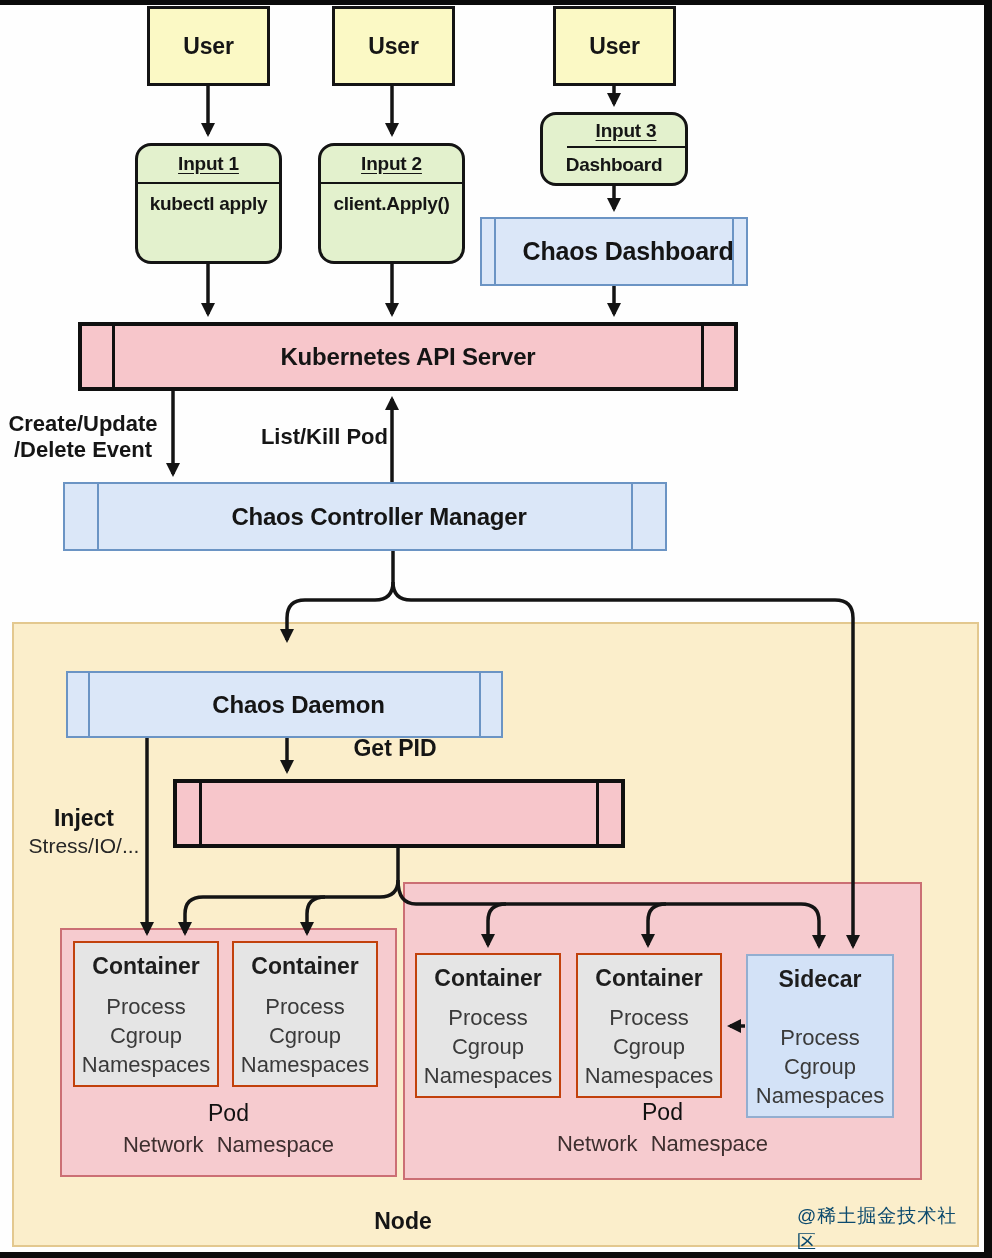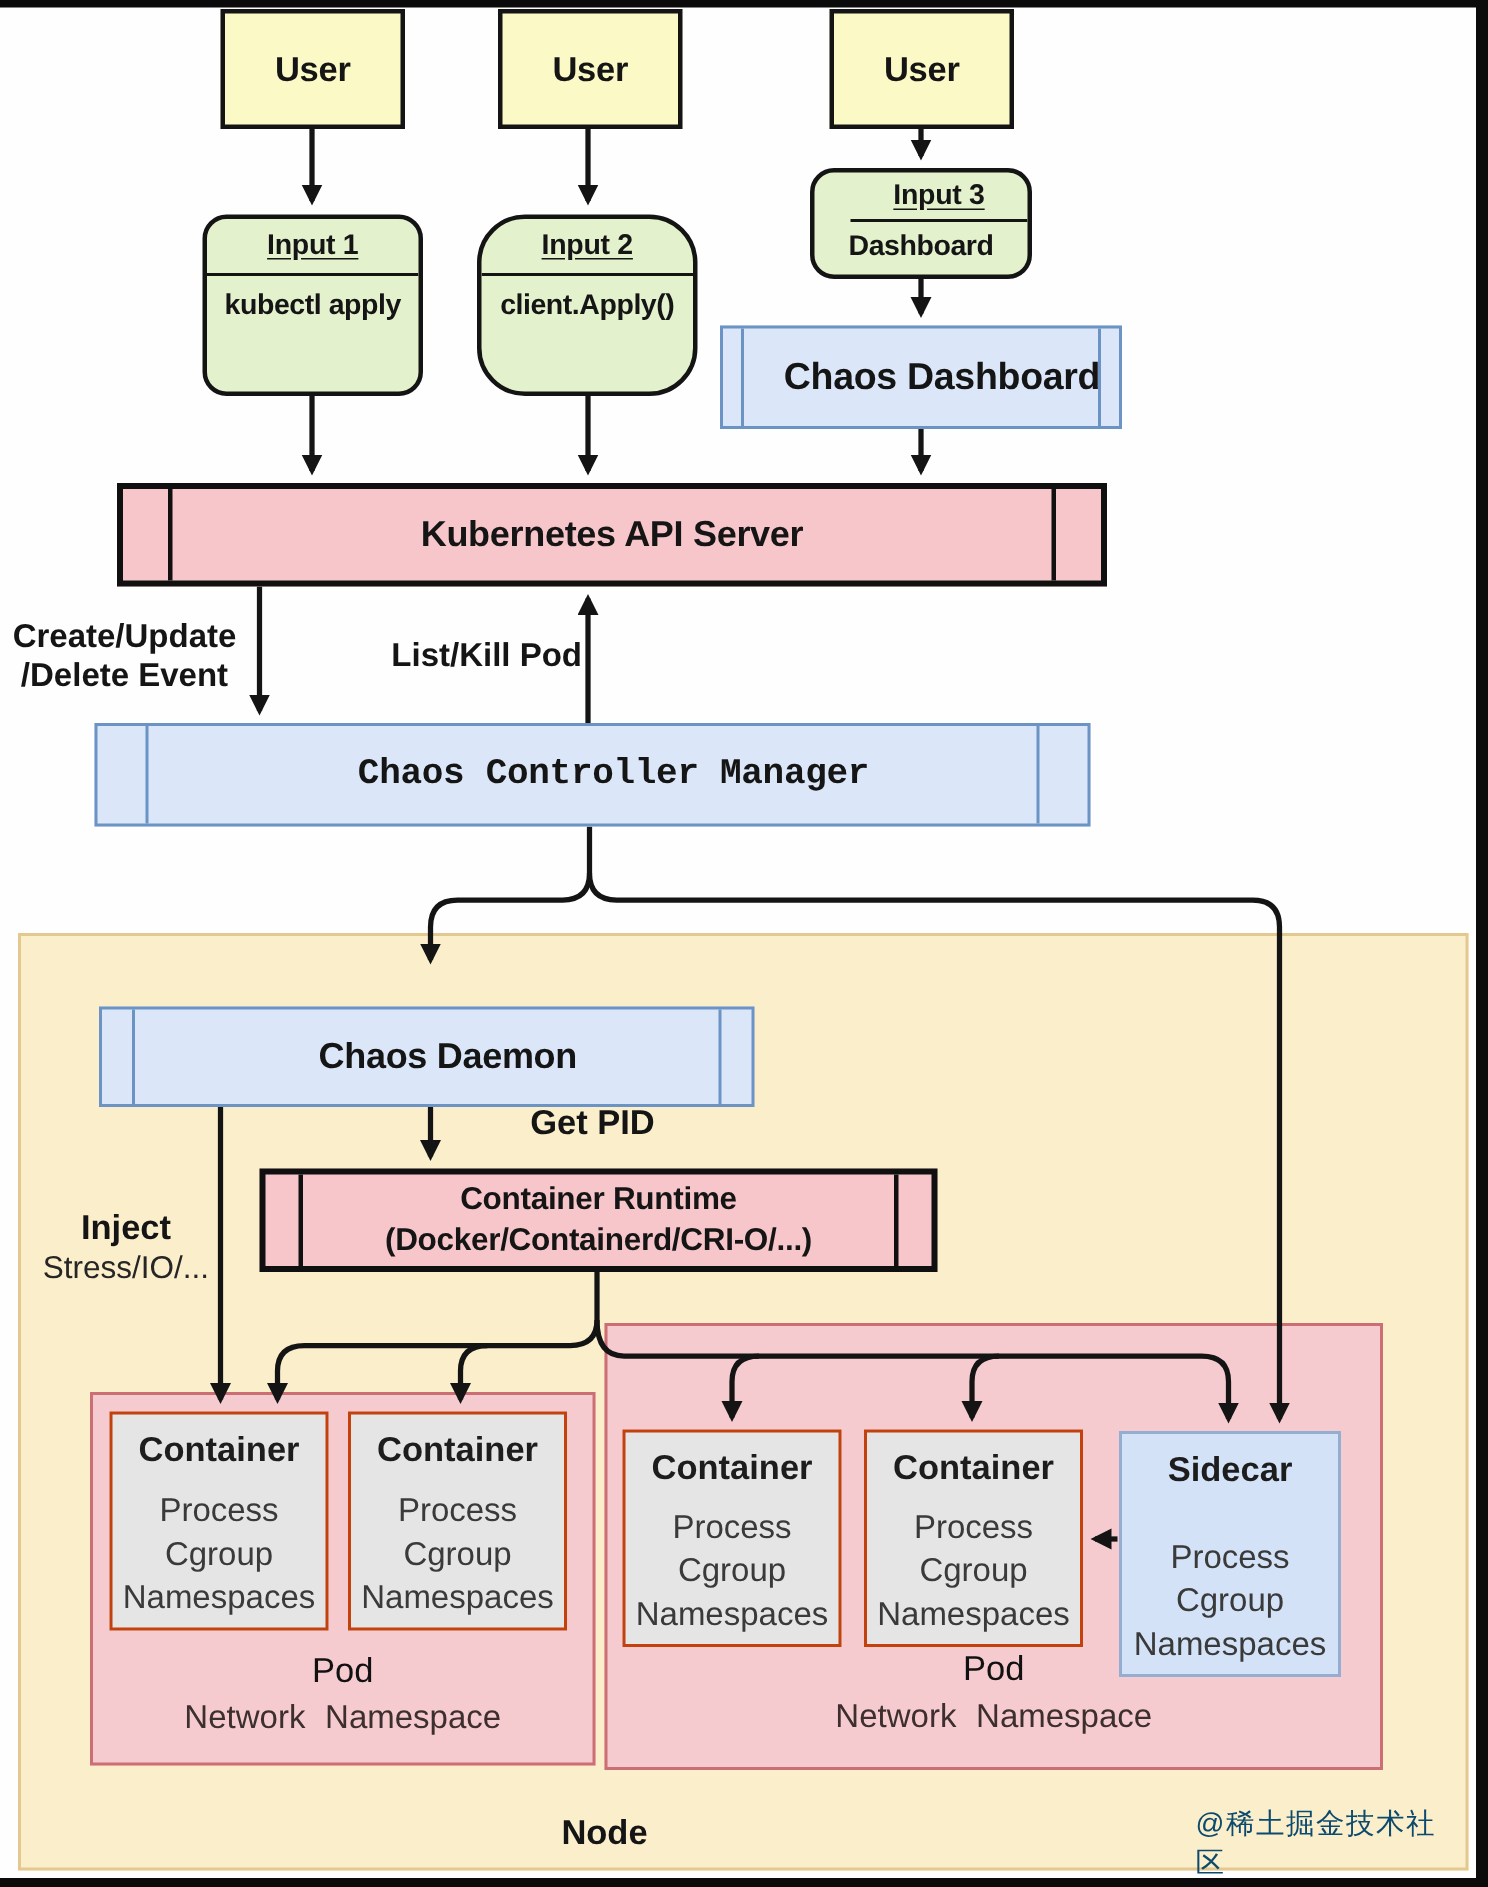--- a/index.html
+++ b/index.html
@@ -101,60 +101,56 @@
     <span>User</span>
   </div>
   <div class="abs box user" style="left:553px;top:6px;width:123px;height:80px;">
     <span>User</span>
   </div>
 
   <div class="abs input" style="left:135px;top:143px;width:147px;height:121px;">
     <div class="hd" style="height:38px;">Input 1</div>
     <div class="bd" style="height:79px;">kubectl apply</div>
   </div>
-  <div class="abs input" style="left:318px;top:143px;width:147px;height:121px;border-radius:32px;">
+  <div class="abs input" style="left:318px;top:143px;width:147px;height:121px;">
     <div class="hd" style="height:38px;">Input 2</div>
     <div class="bd" style="height:79px;">client.Apply()</div>
   </div>
   <div class="abs input" style="left:540px;top:112px;width:148px;height:74px;">
     <div class="hd" style="height:33px;margin-left:24px;">Input 3</div>
     <div class="bd" style="height:37px;padding-top:6px;">Dashboard</div>
   </div>
 
   <div class="abs comp bluec" style="left:480px;top:217px;width:268px;height:69px;font-size:25px;">
     <i class="vl" style="left:12px;"></i>
     <i class="vl" style="right:12px;"></i>
     <span>Chaos Dashboard</span>
   </div>
 
   <div class="abs comp pinkc" style="left:78px;top:322px;width:660px;height:69px;">
     <i class="vl" style="left:30px;"></i>
     <i class="vl" style="right:30px;"></i>
     <span>Kubernetes API Server</span>
   </div>
 
-  <div class="abs comp bluec" style="left:63px;top:482px;width:664px;height:69px;font-family:Liberation Mono, monospace;">
+  <div class="abs comp bluec" style="left:63px;top:482px;width:604px;height:69px;">
     <i class="vl" style="left:32px;"></i>
     <i class="vl" style="right:32px;"></i>
     <span>Chaos Controller Manager</span>
   </div>
 
   <div class="abs comp bluec" style="left:66px;top:671px;width:437px;height:67px;">
     <i class="vl" style="left:20px;"></i>
     <i class="vl" style="right:20px;"></i>
     <span>Chaos Daemon</span>
   </div>
 
   <div class="abs comp pinkc" style="left:173px;top:779px;width:452px;height:69px;font-size:21px;line-height:1.25;">
     <i class="vl" style="left:22px;"></i>
     <i class="vl" style="right:22px;"></i>
-    <span>
-      <span style="display:block;">Container Runtime</span>
-      <span style="display:block;">(Docker/Containerd/CRI-O/...)</span>
-    </span>
   </div>
 
   <div class="abs lbl" style="left:4px;top:411px;width:158px;font-size:22px;line-height:1.18;">
     <span style="display:block;">Create/Update</span>
     <span style="display:block;">/Delete Event</span>
   </div>
   <div class="abs lbl" style="left:238px;top:424px;width:150px;font-size:22px;text-align:right;">List/Kill Pod</div>
   <div class="abs lbl" style="left:330px;top:735px;width:130px;font-size:23px;">Get PID</div>
   <div class="abs lbl" style="left:18px;top:805px;width:132px;font-size:23px;line-height:1.2;">
     <span style="display:block;">Inject</span>

